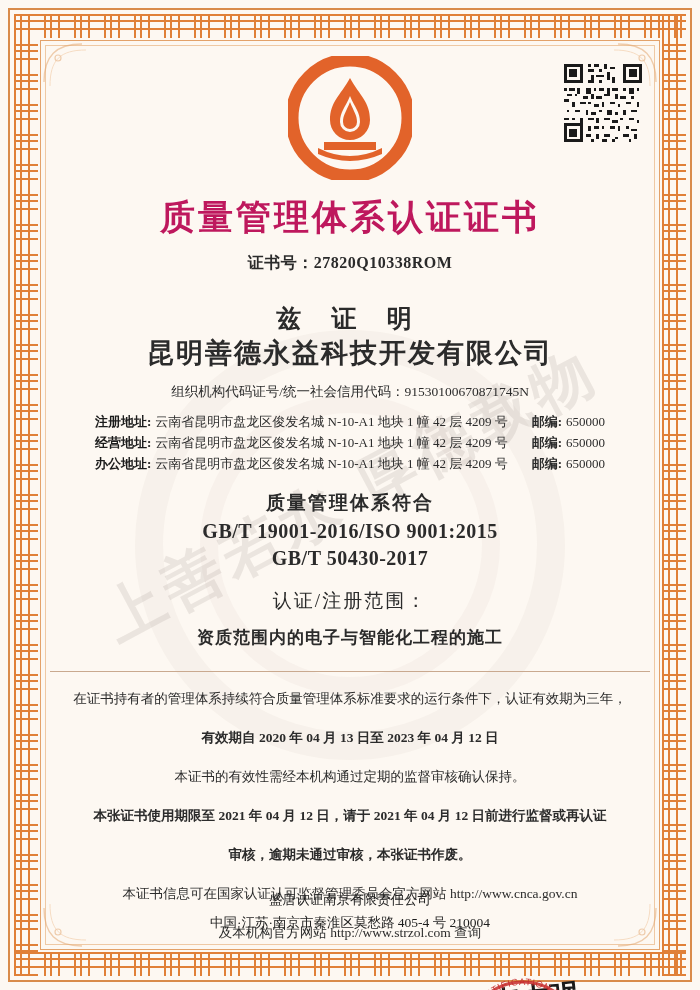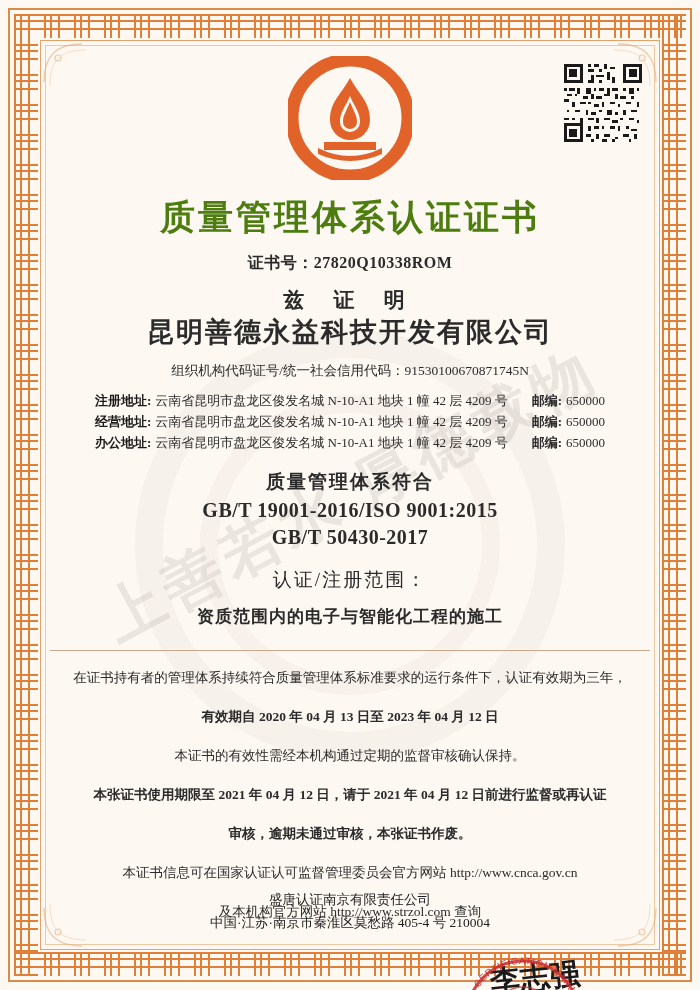--- a/index.html
+++ b/index.html
@@ -148,32 +148,32 @@
     right: 8px;
     top: 14px;
     width: 78px;
     height: 78px;
   }
 
   .title {
     font-size: 35px;
     font-weight: bold;
     letter-spacing: 3px;
-    color: #4d7c0f;
+    color: #be185d;
     margin-top: 4px;
   }
   .cert-no {
     margin-top: 12px;
     font-size: 16px;
     font-weight: bold;
     letter-spacing: .5px;
   }
   .hereby {
-    margin-top: 12px;
-    font-size: 21px;
+    margin-top: 28px;
+    font-size: 25px;
     font-weight: bold;
     letter-spacing: 12px;
   }
   .company {
     font-size: 27px;
     font-weight: bold;
     letter-spacing: 2px;
   }
   .org-code {
     margin-top: 12px;

